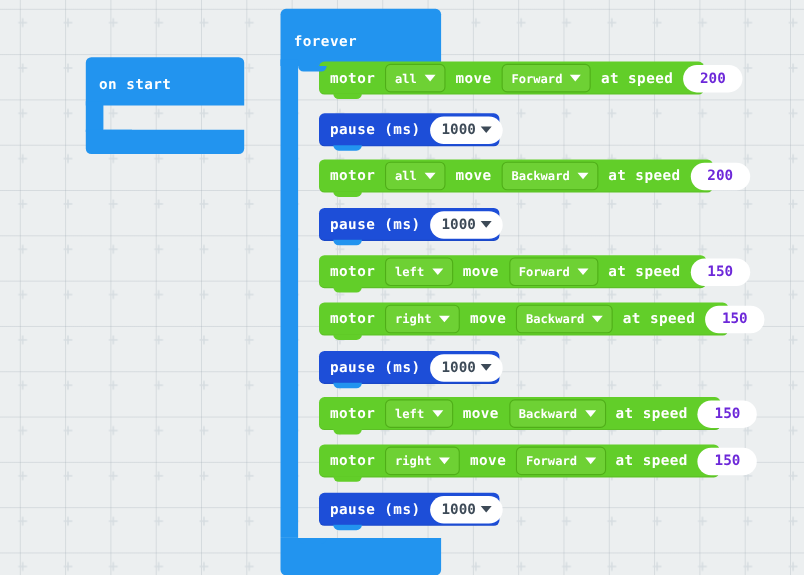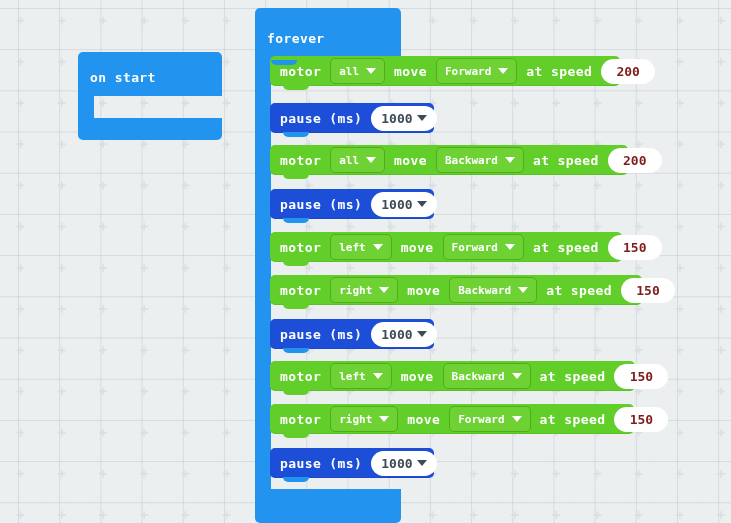--- a/index.html
+++ b/index.html
@@ -47,20 +47,21 @@
   .green { background: #62ce29; }
 
   .stmt {
     border-radius: 5px;
     display: flex;
     align-items: center;
     padding: 0 10px;
     height: 30px;
     gap: 9px;
     box-shadow: inset 0 -1px 0 rgba(0,0,0,0.07);
+    margin-left: 20px;
   }
   .stmt.blue  { background: #1d4ed8; }
   .stmt.green { background: #62ce29; }
 
   .lbl {
     color: #ffffff;
     font-size: 13px;
     font-weight: bold;
     letter-spacing: 0.4px;
     white-space: nowrap;
@@ -94,21 +95,21 @@
   
   .fld-num {
     display: inline-flex;
     align-items: center;
     justify-content: center;
     height: 25px;
     min-width: 36px;
     padding: 0 9px;
     border-radius: 13px;
     background: #ffffff;
-    color: #7f1d1d;
+    color: #6d28d9;
     font-size: 13px;
     font-weight: bold;
     font-family: "DejaVu Sans Mono", monospace;
     cursor: pointer;
   }
   
   .fld-numdd {
     display: inline-flex;
     align-items: center;
     gap: 4px;

